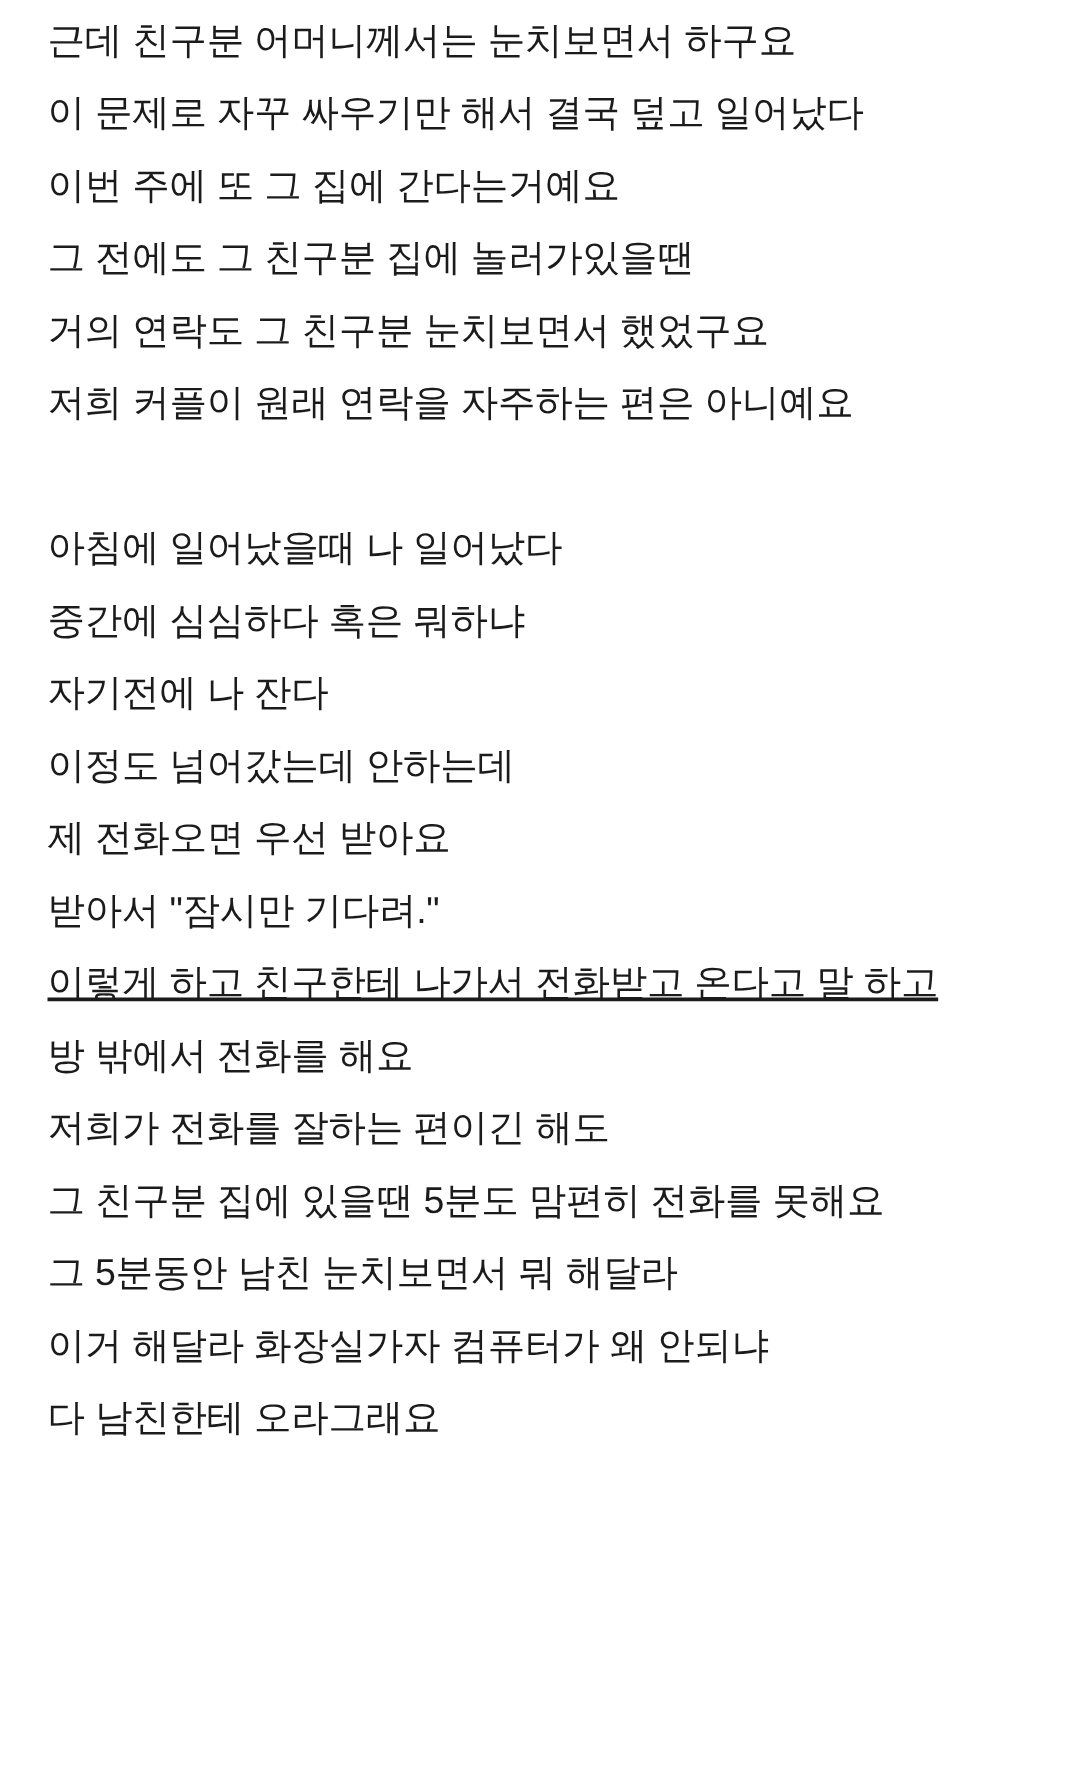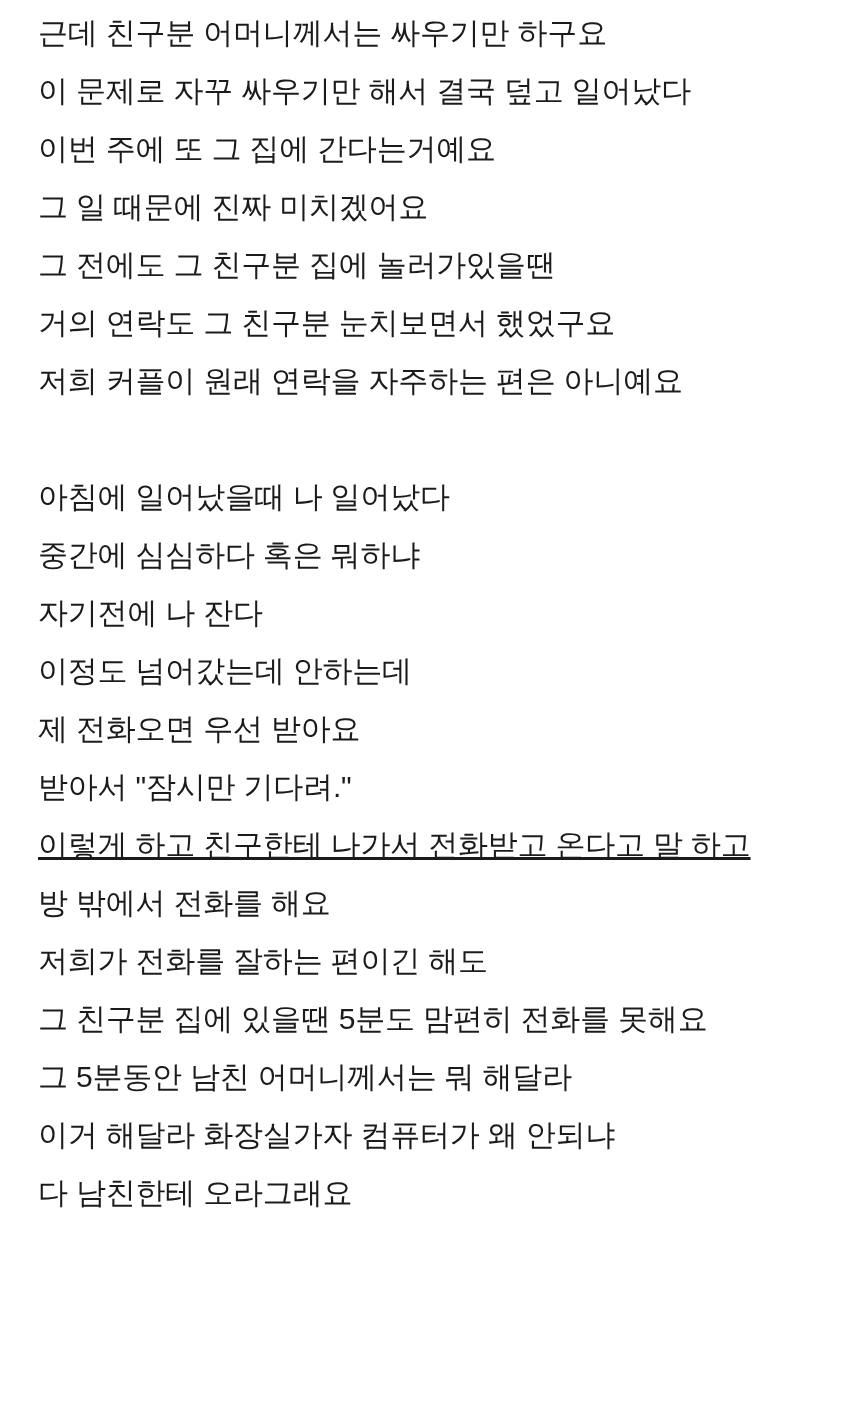--- a/index.html
+++ b/index.html
@@ -39,35 +39,34 @@
   .line.wrap {
     line-height: 58px;
     text-decoration: underline;
   }
 </style>
 </head>
 <body>
 
 <div class="page">
   <div class="text-block">
-    <div class="line">근데 친구분 어머니께서는 싸우기만 하구요</div>
+    <div class="line">근데 친구분 어머니께서는 눈치보면서 하구요</div>
     <div class="line">이 문제로 자꾸 싸우기만 해서 결국 덮고 일어났다</div>
     <div class="line">이번 주에 또 그 집에 간다는거예요</div>
-    <div class="line">그 일 때문에 진짜 미치겠어요</div>
     <div class="line">그 전에도 그 친구분 집에 놀러가있을땐</div>
     <div class="line">거의 연락도 그 친구분 눈치보면서 했었구요</div>
     <div class="line">저희 커플이 원래 연락을 자주하는 편은 아니예요</div>
     <div class="line blank"></div>
     <div class="line">아침에 일어났을때 나 일어났다</div>
     <div class="line">중간에 심심하다 혹은 뭐하냐</div>
     <div class="line">자기전에 나 잔다</div>
     <div class="line">이정도 넘어갔는데 안하는데</div>
     <div class="line">제 전화오면 우선 받아요</div>
     <div class="line">받아서 "잠시만 기다려."</div>
     <div class="line wrap">이렇게 하고 친구한테 나가서 전화받고 온다고 말 하고</div>
     <div class="line">방 밖에서 전화를 해요</div>
     <div class="line">저희가 전화를 잘하는 편이긴 해도</div>
     <div class="line">그 친구분 집에 있을땐 5분도 맘편히 전화를 못해요</div>
-    <div class="line">그 5분동안 남친 어머니께서는 뭐 해달라</div>
+    <div class="line">그 5분동안 남친 눈치보면서 뭐 해달라</div>
     <div class="line">이거 해달라 화장실가자 컴퓨터가 왜 안되냐</div>
     <div class="line">다 남친한테 오라그래요</div>
   </div>
 </div>
 
 </body></html>

